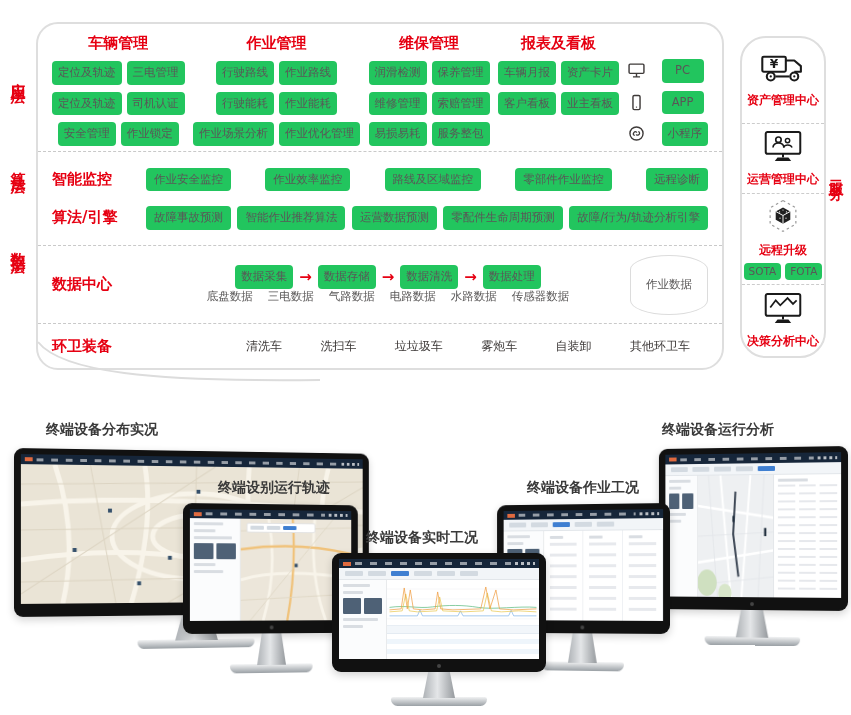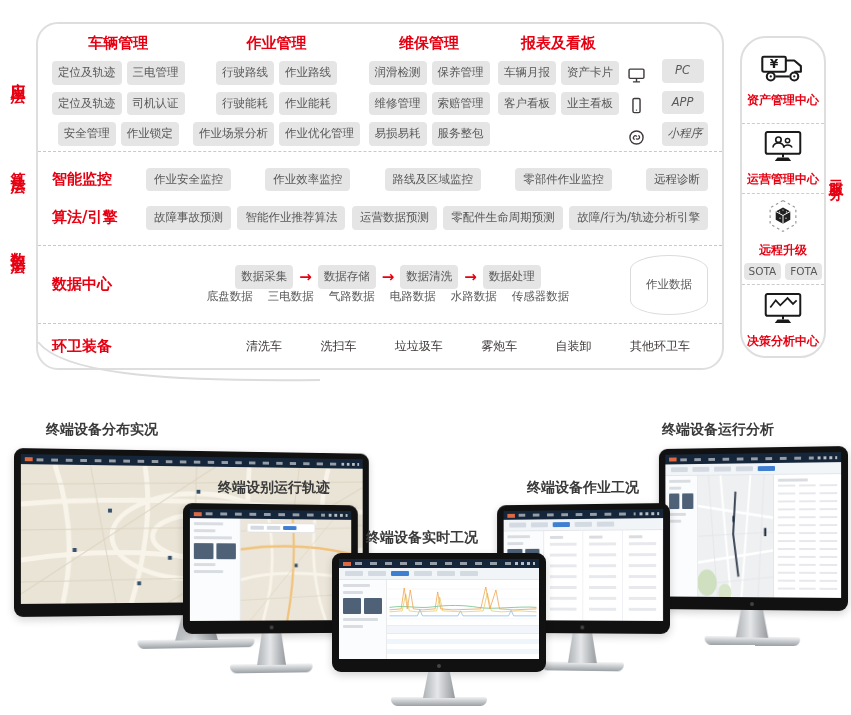--- a/index.html
+++ b/index.html
@@ -12,24 +12,24 @@
 
   
   .mainbox{position:absolute;left:36px;top:22px;width:688px;height:348px;
            border:2px solid #dedede;border-radius:22px;box-sizing:border-box;
            display:flex;flex-direction:column;background:#fff;}
   .app-sec{height:128px;border-bottom:1px dashed #c9c9c9;display:flex;
            justify-content:space-between;padding:8px 14px 0;box-sizing:border-box;}
   .group{display:flex;flex-direction:column;align-items:center;}
   .gtitle{color:#e60012;font-weight:bold;font-size:15px;margin:2px 0 8px;white-space:nowrap;}
   .prow{display:flex;gap:5px;margin-bottom:7px;}
-  .pill{background:#e5e5e5;color:#595757;font-size:11.5px;line-height:1;
+  .pill{background:#22c55e;color:#595757;font-size:11.5px;line-height:1;
         padding:6px 6px;border-radius:4px;white-space:nowrap;}
   .devcol{display:flex;flex-direction:column;gap:8px;padding-top:27px;}
-  .drow{display:flex;align-items:flex-end;gap:17px;font-style:italic;}
+  .drow{display:flex;align-items:center;gap:17px;}
   .dpill{min-width:30px;text-align:center;}
   .dicon svg{display:block;}
 
   .algo-sec{height:94px;border-bottom:1px dashed #c9c9c9;display:flex;flex-direction:column;
             justify-content:center;gap:15px;padding:0 14px;box-sizing:border-box;}
   .arow{display:flex;align-items:center;}
   .rlabel{color:#e60012;font-weight:bold;font-size:15px;width:94px;flex:none;white-space:nowrap;}
   .apills{flex:1;display:flex;justify-content:space-between;align-items:center;}
   .algo-pill{padding:6px 8px;text-align:center;}
 

